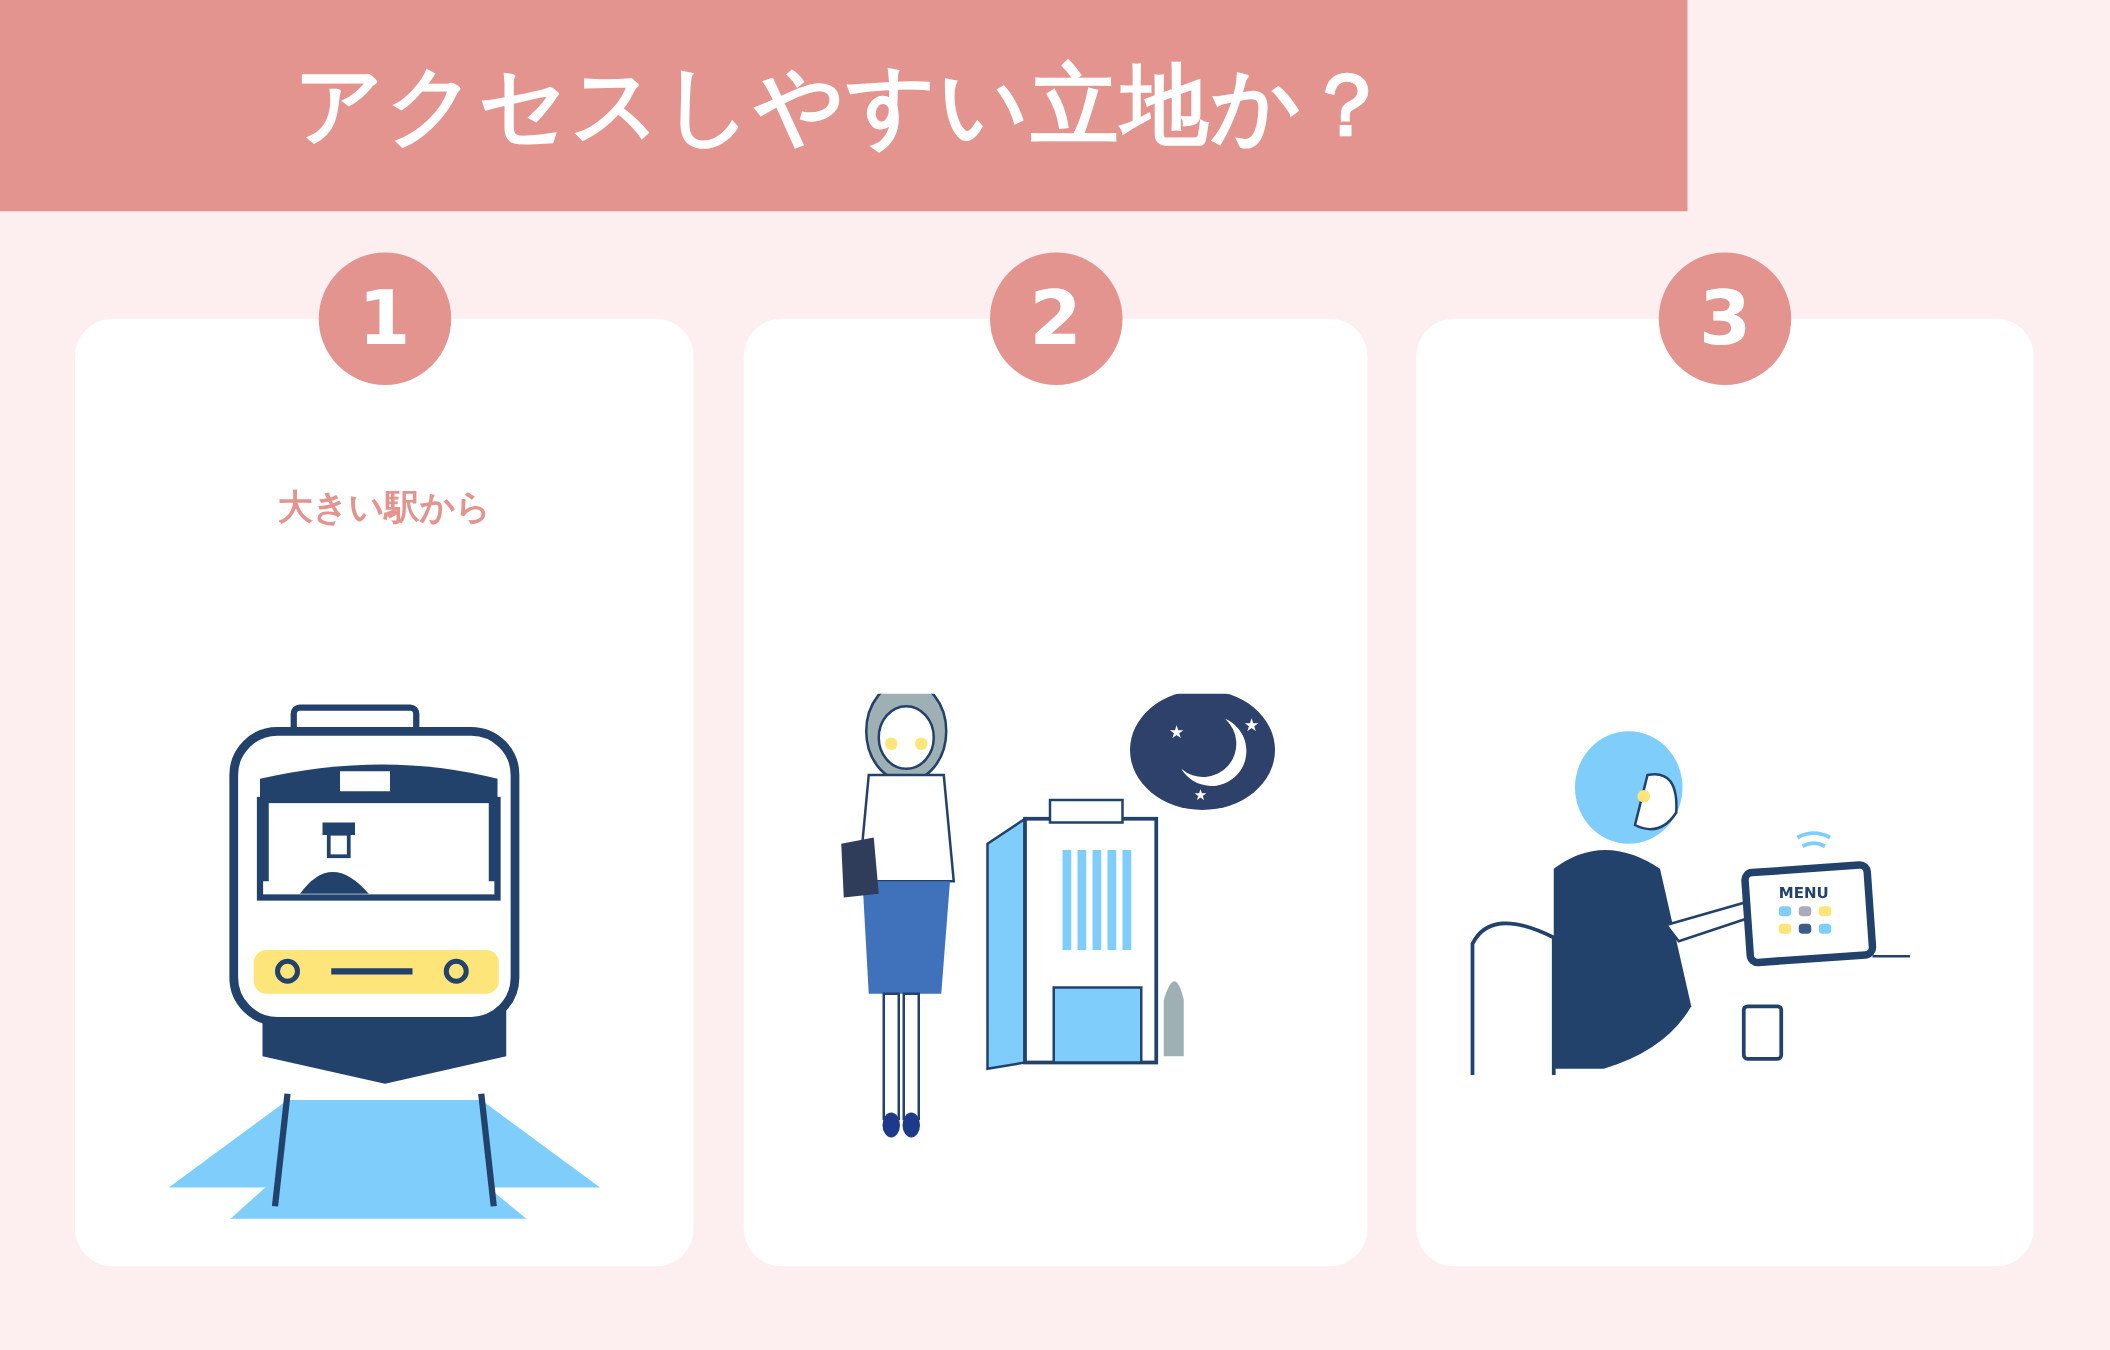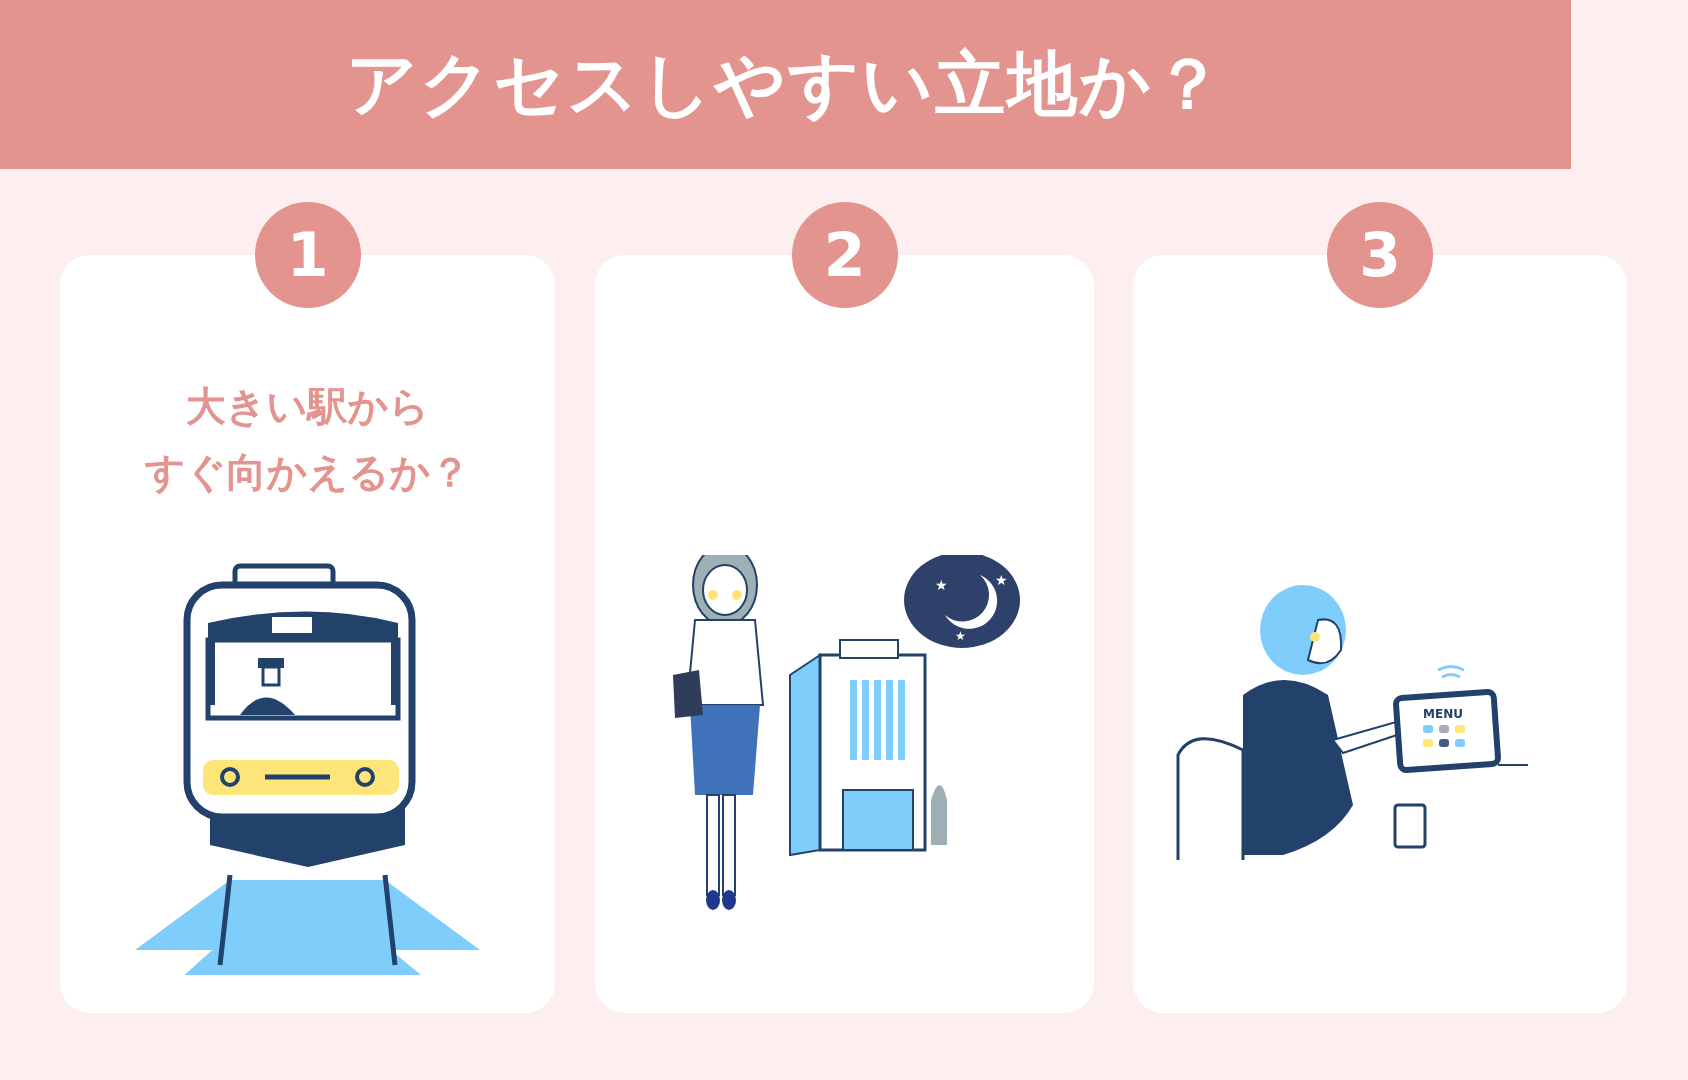--- a/index.html
+++ b/index.html
@@ -1,41 +1,40 @@
 <!DOCTYPE html>
 <html><head>
 <meta charset="utf-8">
 <style>
   html, body { margin:0; padding:0; }
   body { width:1688px; height:1080px; background:#fdeef0; position:relative; overflow:hidden;
          font-family:"DejaVu Sans", "Liberation Sans", sans-serif; }
-  .header { position:absolute; left:0; top:0; width:1571px; height:169px; background:#e3948f;
+  .header { position:absolute; left:0; top:0; width:1350px; height:169px; background:#e3948f;
             display:flex; align-items:center; justify-content:center; }
   .header h1 { margin:0; color:#fff; font-size:70px; font-weight:bold; letter-spacing:2px; }
   .card { position:absolute; top:255px; height:758px; background:#fff; border-radius:30px; }
   .badge { position:absolute; top:-53px; left:50%; width:106px; height:106px; margin-left:-53px;
            border-radius:50%; background:#e3948f; color:#fff; font-size:60px; font-weight:bold;
            display:flex; align-items:center; justify-content:center; }
   .q { position:absolute; top:118px; left:0; right:0; text-align:center; color:#e3948f;
-       font-size:40px; font-weight:bold; line-height:66px; }
+       font-size:28px; font-weight:bold; line-height:66px; }
   .q span { display:block; }
   .illus { position:absolute; left:0; top:300px; width:100%; height:420px; }
 </style>
 </head>
 <body>
 
 <div class="header">
   <h1>アクセスしやすい立地か？</h1>
 </div>
 
 <div class="card" style="left:60px;width:495px;">
   <div class="badge">1</div>
   <div class="q">
     <span>大きい駅から</span>
-    <span>すぐ向かえるか？</span>
   </div>
   <svg class="illus" viewBox="0 0 495 420">
     <polygon points="90,560 190,470 310,470 420,560" transform="translate(-10,-100) scale(1,1)" fill="#7fcdfb"></polygon>
     <path d="M75,395 L170,325 L325,325 L420,395 Z" fill="#7fcdfb"></path>
     <line x1="170" y1="320" x2="160" y2="410" stroke="#22416b" stroke-width="5"></line>
     <line x1="325" y1="320" x2="335" y2="410" stroke="#22416b" stroke-width="5"></line>
     <path d="M150,250 L345,250 L345,290 L248,312 L150,290 Z" fill="#22416b"></path>
     <rect x="175" y="11" width="98" height="22" rx="5" fill="#fff" stroke="#22416b" stroke-width="5"></rect>
     <rect x="127" y="30" width="225" height="232" rx="35" fill="#fff" stroke="#22416b" stroke-width="7"></rect>
     <path d="M148,68 Q248,45 338,68 L338,150 L148,150 Z" fill="#22416b"></path>

